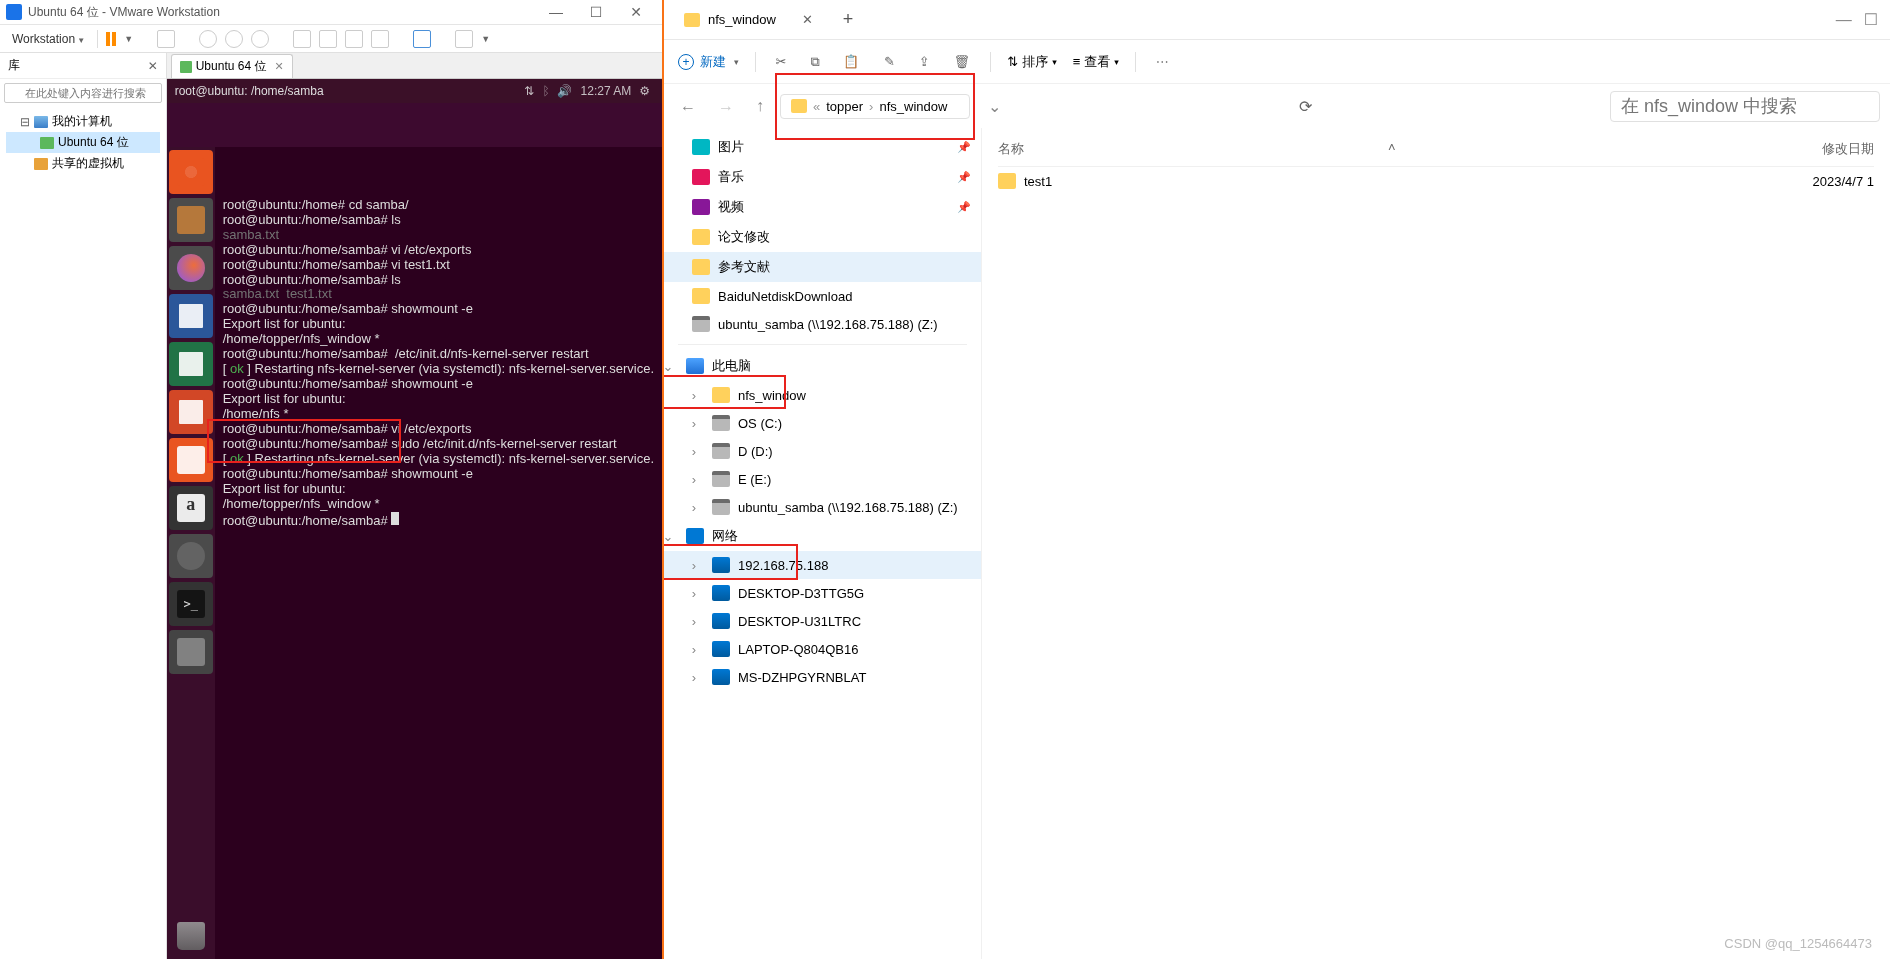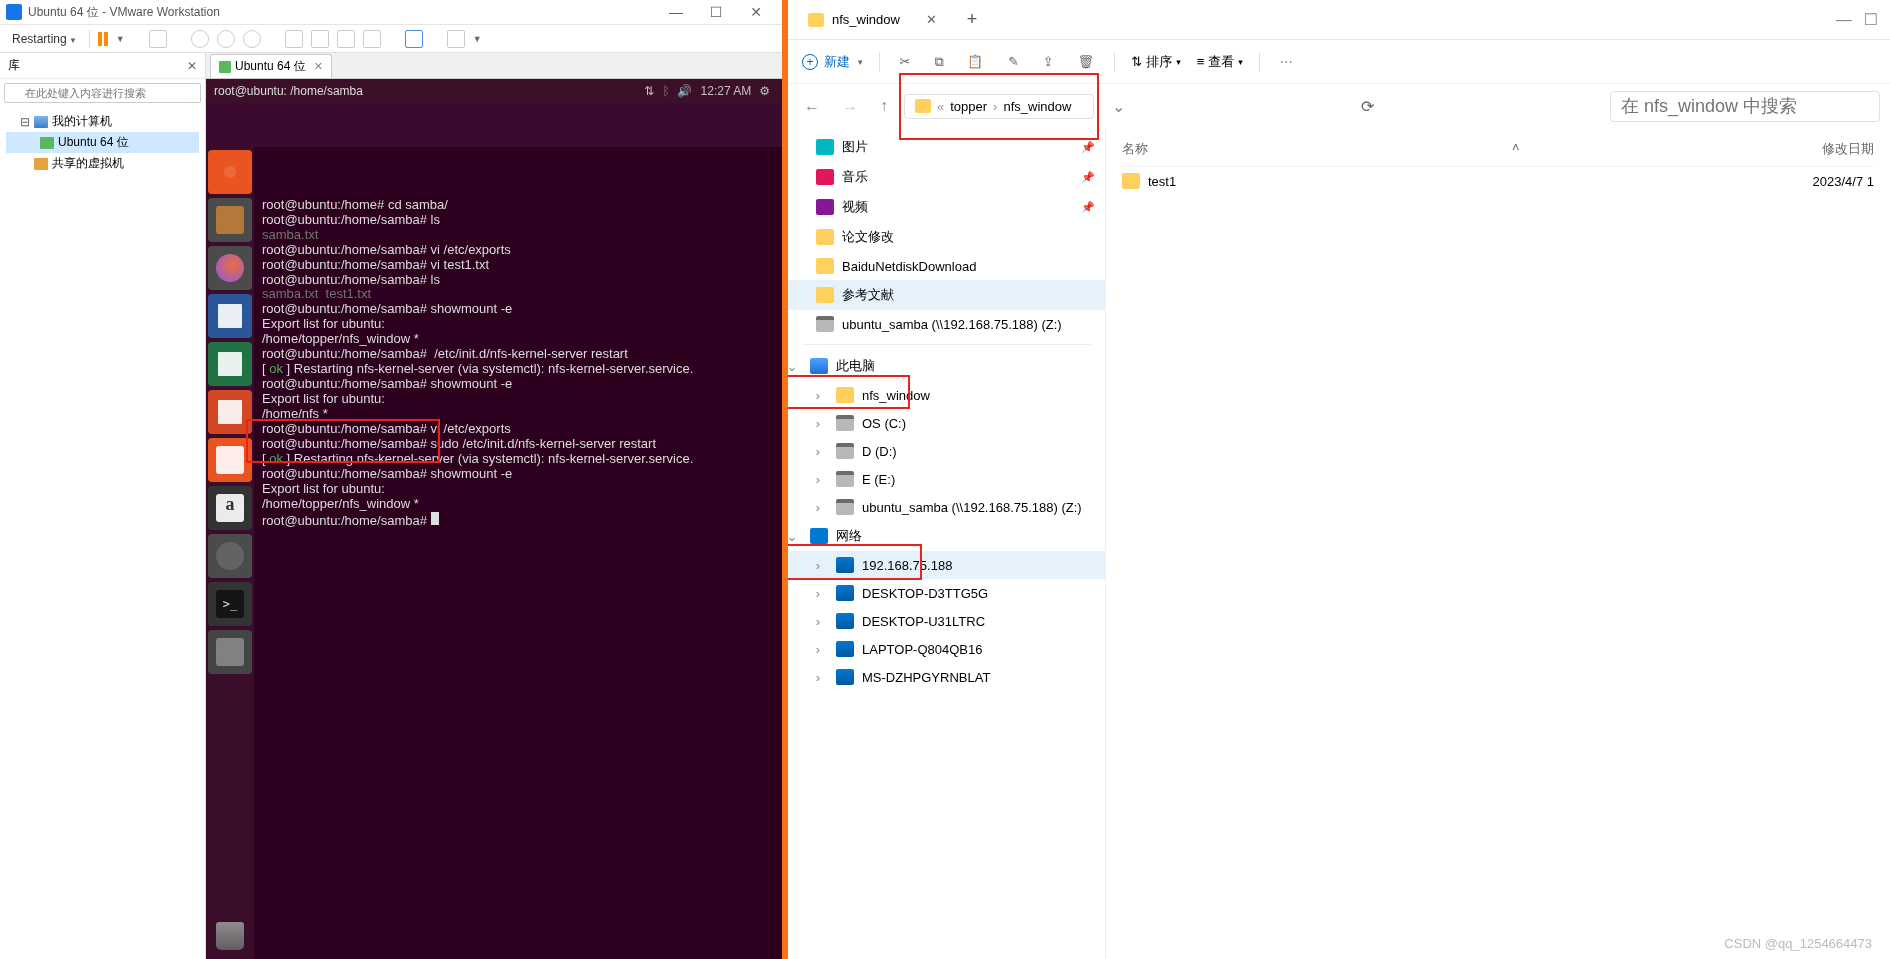--- a/index.html
+++ b/index.html
@@ -1,18 +1,18 @@
 <!DOCTYPE html>
 <html><head>
 <meta charset="utf-8">
 <style>
 * { box-sizing: border-box; margin: 0; padding: 0; font-family: "Segoe UI", Arial, sans-serif; }
 body { width: 1890px; height: 959px; background: #fff; overflow: hidden; position: relative; }
 .split { display: flex; height: 100%; }
-.vmware { width: 788px; height: 100%; border-right: 6px solid #f97316; display: flex; flex-direction: column; }
+.vmware { width: 664px; height: 100%; border-right: 2px solid #f97316; display: flex; flex-direction: column; }
 .vm-title { height: 25px; display: flex; align-items: center; padding: 0 6px; font-size: 12px; background: #fff; border-bottom: 1px solid #e5e5e5; }
 .vm-title .logo { width: 16px; height: 16px; background: #1a73e8; border-radius: 2px; margin-right: 6px; display:inline-block;}
 .vm-title .txt { flex:1; color:#555;}
 .vm-title .winbtn { width: 40px; text-align:center; color:#666; font-size:14px; }
 .vm-toolbar { height: 28px; display:flex; align-items:center; padding: 0 8px; border-bottom:1px solid #e0e0e0; gap:8px; font-size:12px; color:#333; }
 .vm-toolbar .label { padding:0 4px; }
 .vm-toolbar .drop::after{content:" ▼"; font-size:8px;color:#666;}
 .vm-toolbar .pause { display:flex; gap:2px; }
 .vm-toolbar .pause span { width:4px; height:14px; background:#ff8c00; display:inline-block;}
 .vm-toolbar .tbtn { width:18px; height:18px; border:1px solid #ccc; border-radius:2px; }
@@ -101,21 +101,21 @@
 
   <div class="vmware">
     <div class="vm-title">
       <span class="logo"></span>
       <span class="txt">Ubuntu 64 位 - VMware Workstation</span>
       <span class="winbtn">—</span>
       <span class="winbtn">☐</span>
       <span class="winbtn">✕</span>
     </div>
     <div class="vm-toolbar">
-      <span class="label drop">Restarting</span>
+      <span class="label drop">Workstation</span>
       <span style="width:1px;height:18px;background:#ddd;"></span>
       <span class="pause">
           <span></span>
           <span></span>
         </span>
       <span style="color:#666;font-size:9px;">▼</span>
       <span style="width:8px;"></span>
       <span class="tbtn"></span>
       <span style="width:8px;"></span>
       <span class="tbtn" style="border-radius:50%;"></span>
@@ -295,27 +295,27 @@
           </div>
         <div class="nav-item">
             <span class="ico i-video"></span>
             <span>视频</span>
             <span class="pin">📌</span>
           </div>
         <div class="nav-item">
             <span class="ico i-folder"></span>
             <span>论文修改</span>
           </div>
-        <div class="nav-item">
-            <span class="ico i-folder"></span>
-            <span>BaiduNetdiskDownload</span>
-          </div>
         <div class="nav-item sel">
             <span class="ico i-folder"></span>
             <span>参考文献</span>
+          </div>
+        <div class="nav-item">
+            <span class="ico i-folder"></span>
+            <span>BaiduNetdiskDownload</span>
           </div>
         <div class="nav-item">
             <span class="ico i-drive"></span>
             <span>ubuntu_samba (\\192.168.75.188) (Z:)</span>
           </div>
         <div class="nav-sep"></div>
         <div class="nav-item" style="padding-left:18px;">
             <span class="exp">⌄</span>
             <span class="ico i-pc2"></span>
             <span>此电脑</span>

